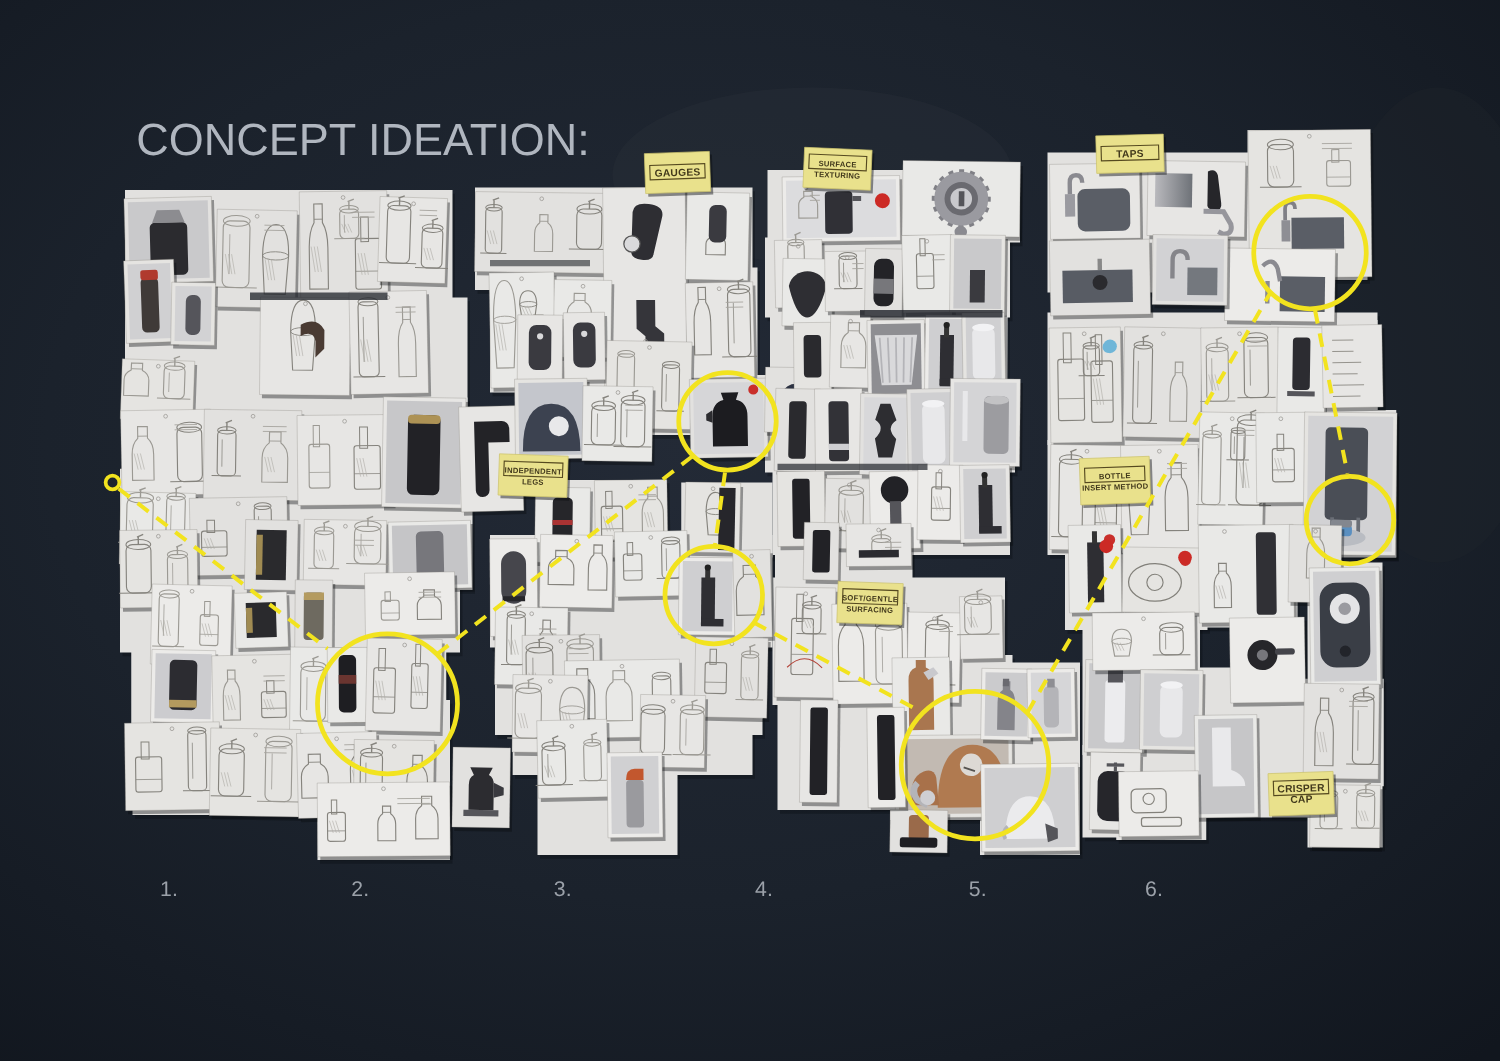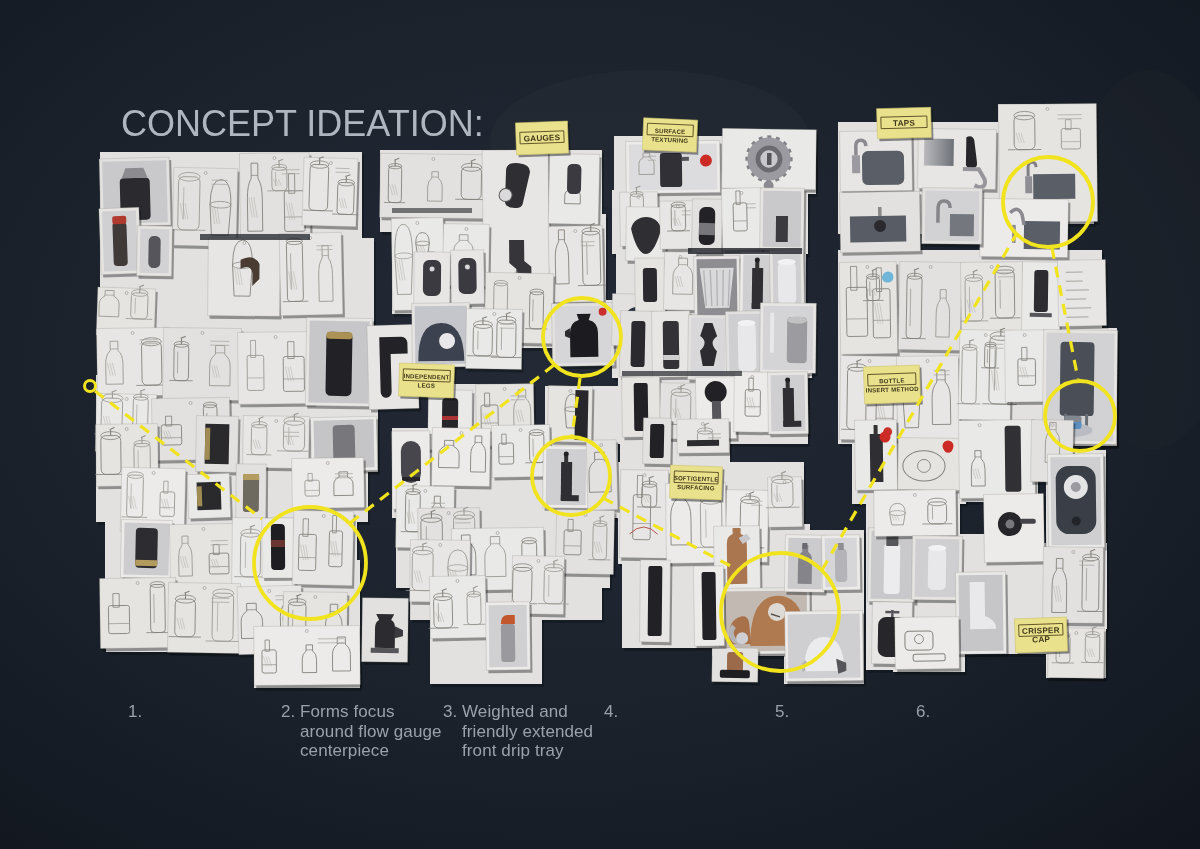--- a/index.html
+++ b/index.html
@@ -1,17 +1,17 @@
 <!DOCTYPE html>
 <html><head><meta charset="utf-8">
 <style>
   html,body{margin:0;padding:0;width:1200px;height:849px;overflow:hidden;background:#1b222c;}
   #stage{position:relative;width:1200px;height:849px;font-family:"Liberation Sans", sans-serif;}
   #art{position:absolute;left:0;top:0;}
-  h1{position:absolute;left:105px;top:87px;margin:16px;font-size:36px;font-weight:400;
+  h1{position:absolute;left:105px;top:87px;margin:4px;font-size:36px;font-weight:400;
       letter-spacing:0px;color:#b0b6bf;font-family:"Liberation Sans", sans-serif;line-height:1.15;}
   .cap,.num{position:absolute;top:702px;color:#9ba1a9;font-size:17px;line-height:19.5px;letter-spacing:0.1px;}
 </style></head>
 <body>
 <div id="stage">
 <div id="art"><svg width="1200" height="849" viewBox="0 0 1200 849">
         <defs>
           <linearGradient id="grad1" x1="0" y1="0" x2="1" y2="0">
             <stop offset="0" stop-color="#b9b9bd"></stop>
             <stop offset="1" stop-color="#6e7278"></stop>
@@ -1677,18 +1677,16 @@
         <circle cx="582" cy="337" r="39" fill="none" stroke="#f2e31f" stroke-width="3.8"></circle>
         <circle cx="571" cy="476" r="39" fill="none" stroke="#f2e31f" stroke-width="3.8"></circle>
         <circle cx="780" cy="612" r="59" fill="none" stroke="#f2e31f" stroke-width="3.8"></circle>
         <circle cx="1048" cy="202" r="45" fill="none" stroke="#f2e31f" stroke-width="3.8"></circle>
         <circle cx="1080" cy="416" r="35" fill="none" stroke="#f2e31f" stroke-width="3.8"></circle>
         <circle cx="90" cy="386" r="5.5" fill="none" stroke="#f2e31f" stroke-width="3"></circle>
       </svg></div>
 <h1>CONCEPT IDEATION:</h1>
 <div class="num" style="left:128px">1.</div>
     <div class="num" style="left:281px">2.</div>
-    <div class="cap" style="left:300px">Forms focus<br>around flow gauge<br>centerpiece</div>
     <div class="num" style="left:443px">3.</div>
-    <div class="cap" style="left:462px">Weighted and<br>friendly extended<br>front drip tray</div>
     <div class="num" style="left:604px">4.</div>
     <div class="num" style="left:775px">5.</div>
     <div class="num" style="left:916px">6.</div>
 </div>
 </body></html>

